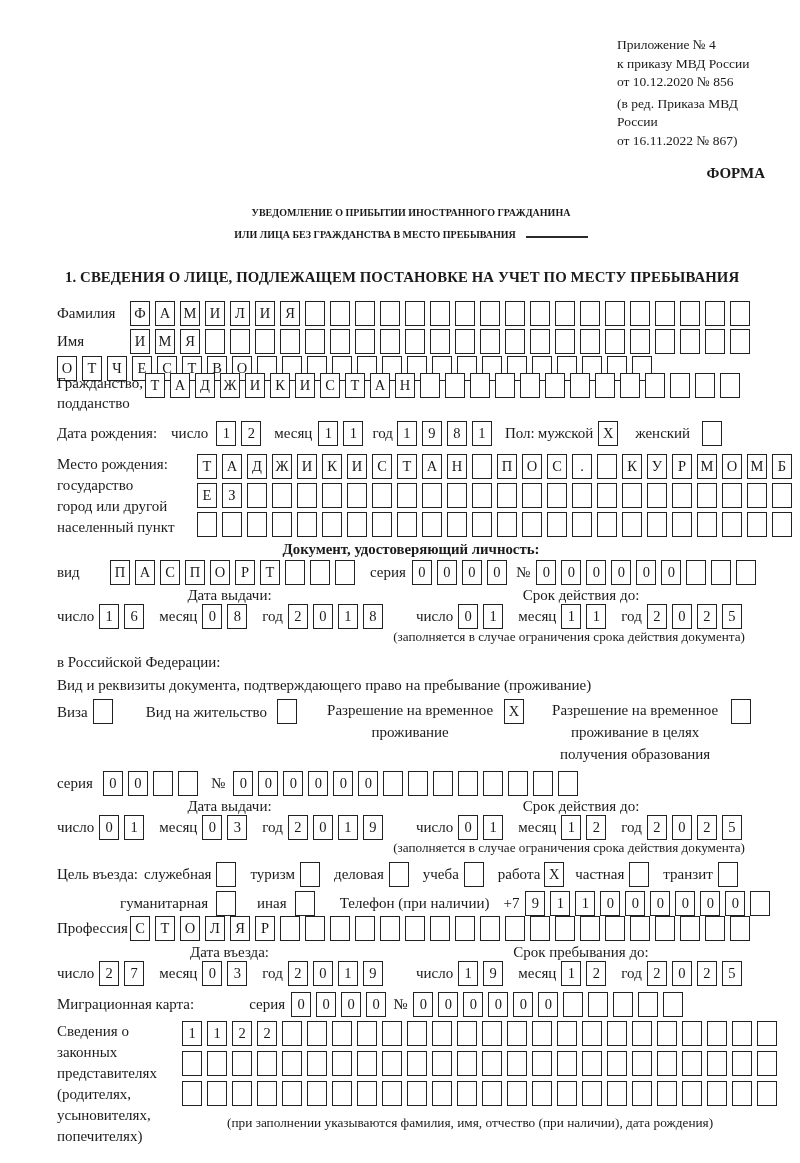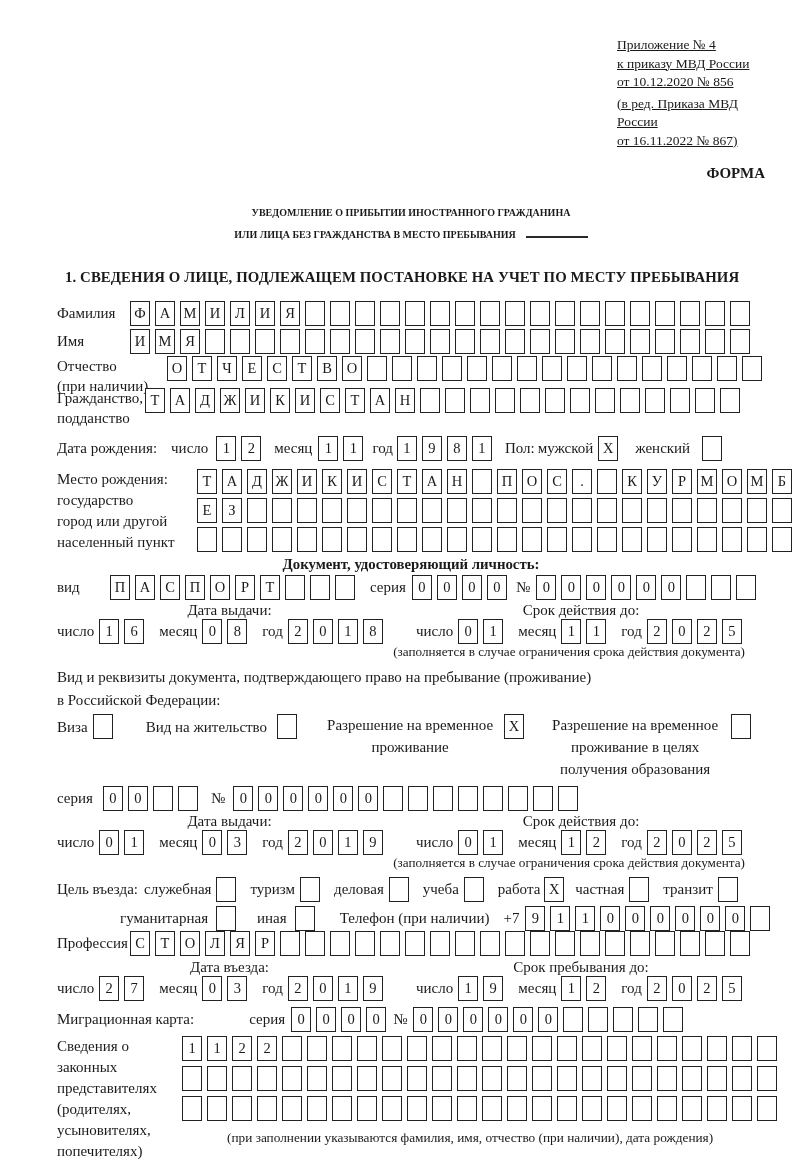--- a/index.html
+++ b/index.html
@@ -1,19 +1,19 @@
 <!DOCTYPE html>
 <html><head>
 <meta charset="utf-8">
 <style>
   * { margin:0; padding:0; box-sizing:border-box; }
   html,body { background:#fff; }
   body { width:800px; height:1163px; color:#1a1a1a; font-family:"Liberation Serif", serif; font-size:15px; overflow:hidden; }
   .page { padding:36px 35px 0 57px; }
-  .appendix { margin-left:560px; font-size:13.5px; line-height:18.5px;text-decoration:underline; }
+  .appendix { margin-left:560px; font-size:13.5px; line-height:18.5px; }
   .appendix .rev { margin-top:3px; }
   .forma { margin-top:14px; text-align:right; font-weight:bold; font-size:15px; line-height:18px; }
   .title { margin-top:20px; text-align:center; font-weight:bold; font-size:10px; line-height:22px; }
   .tuline { display:inline-block; width:62px; height:13px; border-bottom:2.2px solid #2a2a2a; margin-left:10px; }
   .sect { margin-top:22px; font-weight:bold; font-size:14.8px; line-height:18px; letter-spacing:0.1px; padding-left:8px; }
   .row { display:flex; align-items:center; }
   .row.top { align-items:flex-start; }
   .lab { flex:none; }
   .boxes { display:inline-flex; flex:none; }
   .cbox { display:inline-flex; flex:none; width:20px; height:25px; border:1.7px solid #222; margin-right:5px; align-items:center; justify-content:center; font-size:14.5px; background:#fff; }
@@ -120,24 +120,20 @@
         <span class="cbox"></span>
         <span class="cbox"></span>
         <span class="cbox"></span>
         <span class="cbox"></span>
         <span class="cbox"></span>
         <span class="cbox"></span>
       </span>
   </div>
 
   <div class="row top" style="margin-top:2px">
-    <span class="lab w110 lab2">
-      <div>Отчество</div>
-      <div>(при наличии)</div>
-    </span>
     <span class="boxes">
         <span class="cbox">О</span>
         <span class="cbox">Т</span>
         <span class="cbox">Ч</span>
         <span class="cbox">Е</span>
         <span class="cbox">С</span>
         <span class="cbox">Т</span>
         <span class="cbox">В</span>
         <span class="cbox">О</span>
         <span class="cbox"></span>
@@ -390,22 +386,22 @@
           <span class="cbox">0</span>
           <span class="cbox">2</span>
           <span class="cbox">5</span>
         </span>
     </span>
   </div>
 
   <div class="noteline">(заполняется в случае ограничения срока действия документа)</div>
 
   <div class="resdoc" style="margin-top:6px">
+    <div>в Российской Федерации:</div>
     <div>Вид и реквизиты документа, подтверждающего право на пребывание (проживание)</div>
-    <div>в Российской Федерации:</div>
   </div>
 
   <div class="row visarow" style="margin-top:2px">
     <span class="sl" style="margin-right:5px">Виза</span>
     <span class="boxes" style="margin-right:28px">
         <span class="cbox"></span>
       </span>
     <span class="sl" style="margin-right:10px">Вид на жительство</span>
     <span class="boxes" style="margin-right:24px">
         <span class="cbox"></span>

